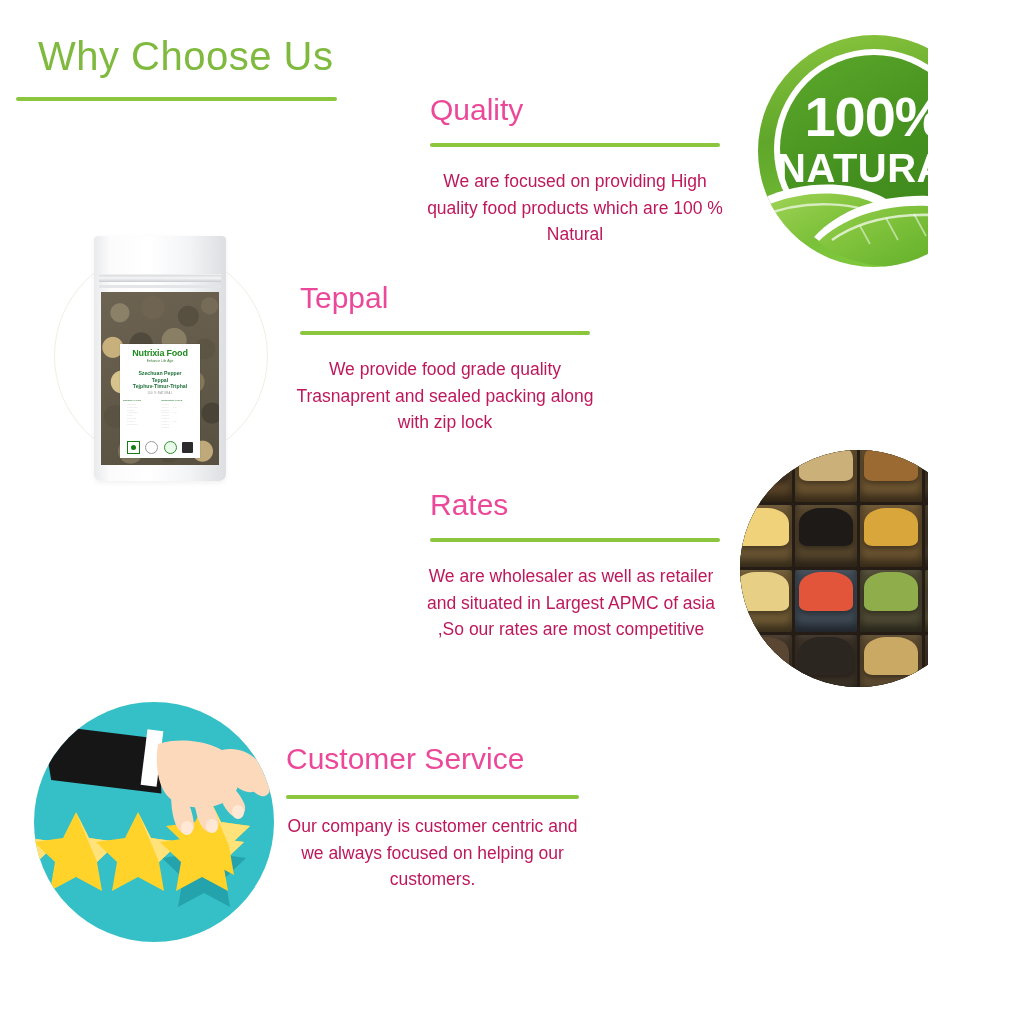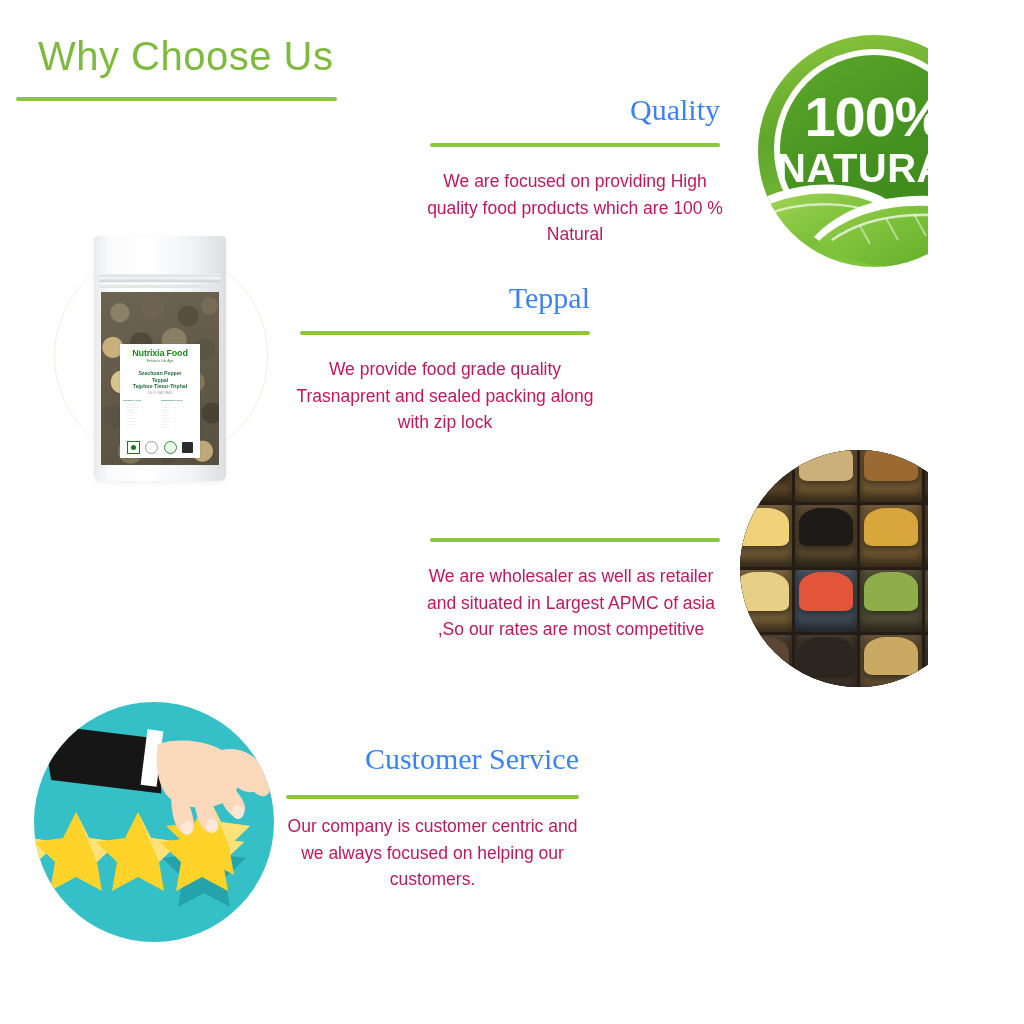--- a/index.html
+++ b/index.html
@@ -38,25 +38,24 @@
     height: 4px;
     background: #8cc63f;
     border-radius: 2px;
   }
 
   
   .section-title {
     position: absolute;
     font-size: 30px;
     font-weight: 400;
-    color: #3b82f6;
-    text-align: right;
+    color: #ec4899;
+    text-align: left;
     line-height: 1.15;
     white-space: nowrap;
-    font-family: Liberation Serif, serif;
   }
   .section-rule {
     position: absolute;
     height: 4px;
     background: #8cc63f;
     border-radius: 2px;
   }
   .section-body {
     position: absolute;
     font-size: 17.5px;
@@ -282,20 +281,21 @@
   <div class="main-title-rule"></div>
 
   <div class="section-title sec-quality-title noselect">Quality</div>
   <div class="section-rule sec-quality-rule"></div>
   <div class="section-body sec-quality-body noselect">We are focused on providing High quality food products which are 100 % Natural</div>
 
   <div class="section-title sec-packing-title noselect">Teppal</div>
   <div class="section-rule sec-packing-rule"></div>
   <div class="section-body sec-packing-body noselect">We provide food grade quality Trasnaprent and sealed packing along with zip lock</div>
 
+  <div class="section-title sec-rates-title noselect">Rates</div>
   <div class="section-rule sec-rates-rule"></div>
   <div class="section-body sec-rates-body noselect">We are wholesaler as well as retailer and situated in Largest APMC of asia ,So our rates are most competitive</div>
 
   <div class="section-title sec-cs-title noselect">Customer Service</div>
   <div class="section-rule sec-cs-rule"></div>
   <div class="section-body sec-cs-body noselect">Our company is customer centric and we always focused on helping our customers.</div>
 
   <div class="product-circle"></div>
   <div class="pouch-wrap">
     <div class="pouch">

